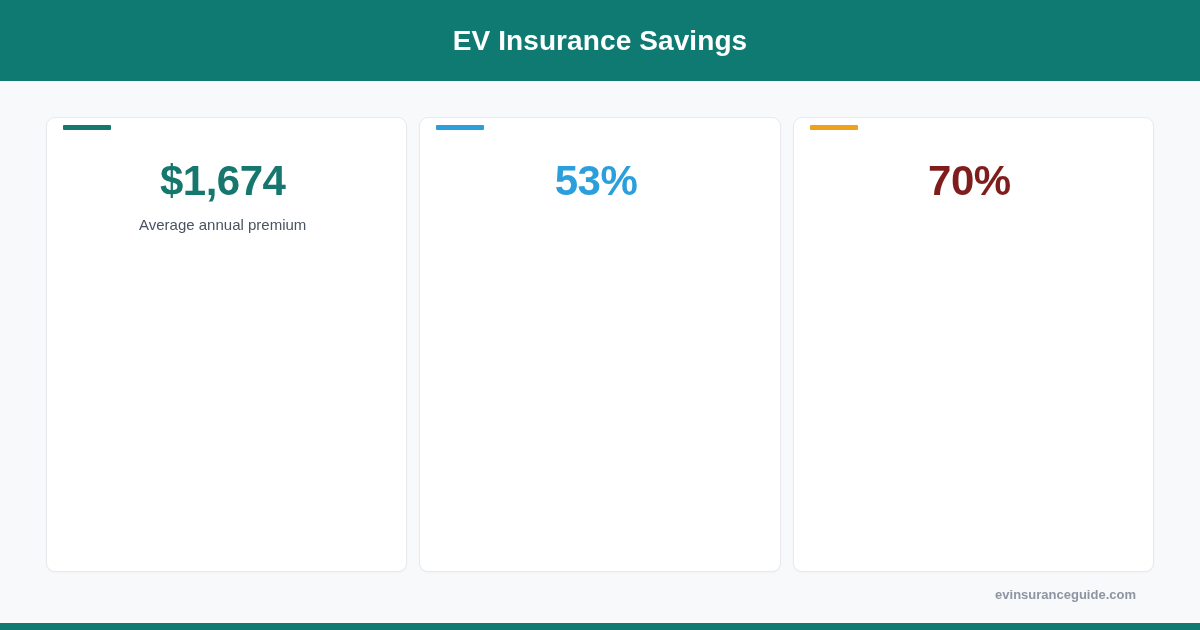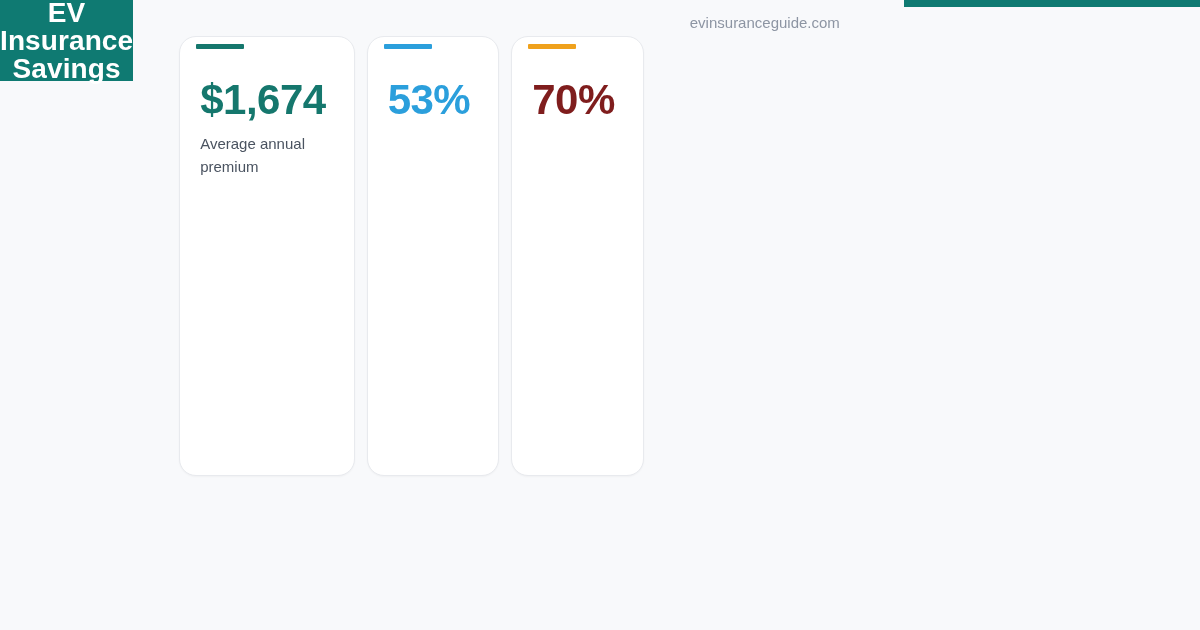--- a/index.html
+++ b/index.html
@@ -11,24 +11,24 @@
     height: 630px;
     overflow: hidden;
     background: #f8f9fb;
     font-family: "Liberation Sans", sans-serif;
     -webkit-font-smoothing: antialiased;
   }
 
   .infographic {
     position: relative;
     width: 1200px;
-    height: 476px;
+    height: 630px;
     background: #f8f9fb;
     display: flex;
-    flex-direction: row;
+    flex-direction: column;
     box-sizing: border-box;
   }
 
   
   .header {
     height: 81px;
     min-height: 81px;
     background: #0f7a72;
     display: flex;
     align-items: center;
@@ -53,21 +53,21 @@
     justify-content: center;
     padding: 36px 46px 0 46px;
     box-sizing: border-box;
     gap: 12px;
   }
 
   .stat-card {
     flex: 1 1 0;
     background: #ffffff;
     border: 1px solid #e8eaee;
-    border-radius: 17px;
+    border-radius: 9px;
     box-sizing: border-box;
     padding: 7px 28px 20px 20px;
     display: flex;
     flex-direction: column;
     align-items: center;
     position: relative;
     box-shadow: 0 1px 2px rgba(16, 24, 40, 0.035);
   }
 
   .accent-bar {
@@ -102,23 +102,24 @@
   .footer {
     height: 51px;
     min-height: 51px;
     display: flex;
     align-items: center;
     justify-content: flex-end;
     padding: 0 64px 6px 0;
     box-sizing: border-box;
   }
   .footer-source {
-    font-size: 15px;
+    font-size: 13px;
     color: #8d95a3;
     line-height: 1;
+    font-weight: bold;
   }
 
   .bottom-bar {
     height: 7px;
     min-height: 7px;
     width: 100%;
     background: #0f7a72;
   }
 </style>
 </head>

